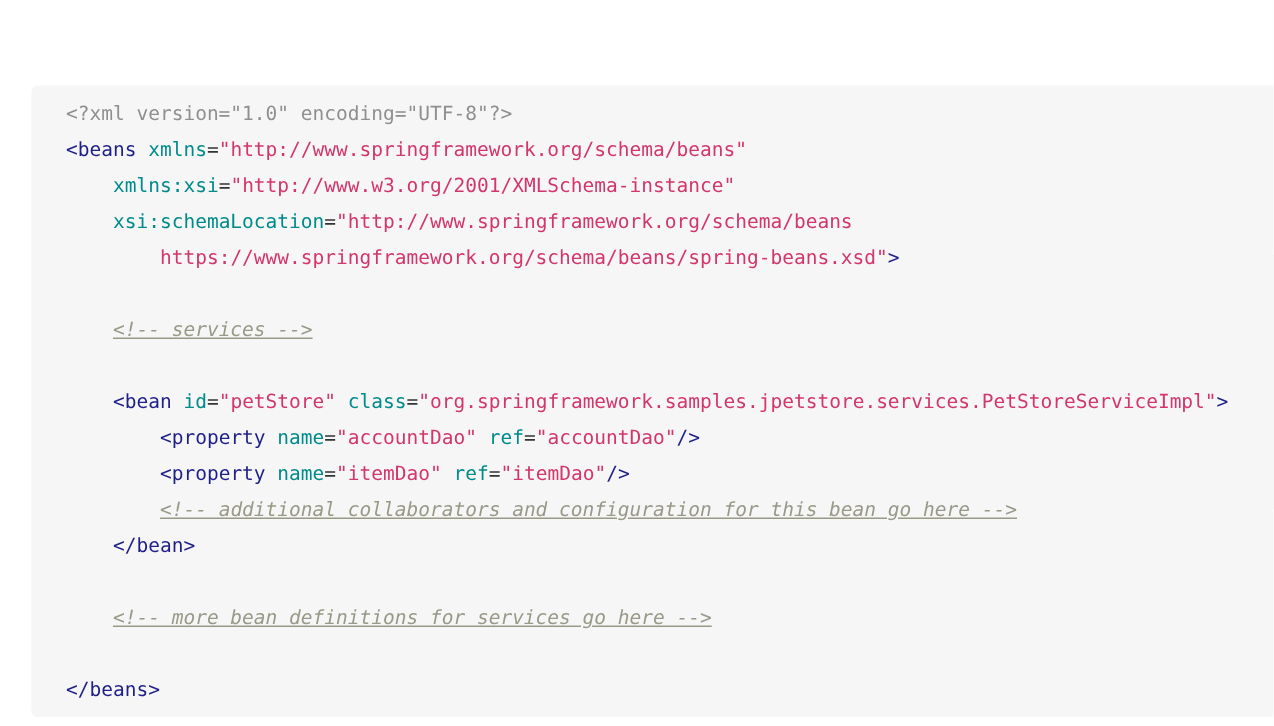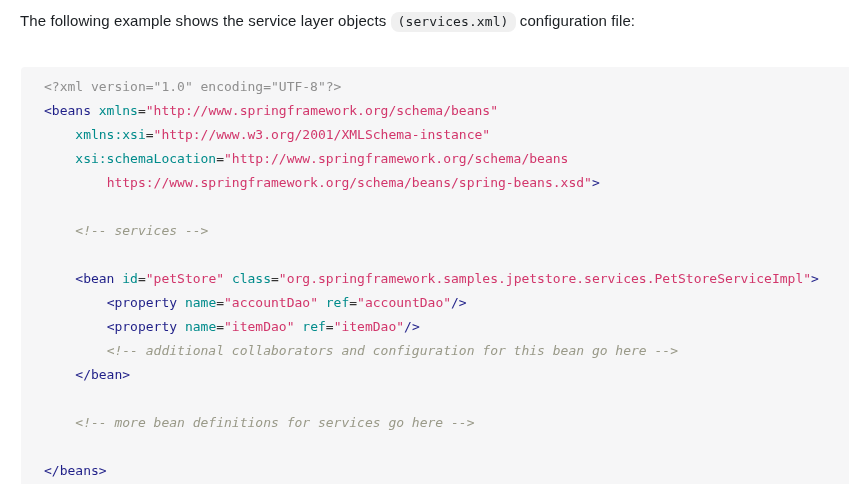--- a/index.html
+++ b/index.html
@@ -45,24 +45,23 @@
   .code-line {
     font-family: "DejaVu Sans Mono", "Liberation Mono", monospace;
     font-size: 13px;
     line-height: 24px;
     white-space: pre;
     color: var(--code-text, #333333);
   }
   .tok-tag  { color: var(--tag,  #1f1f88); }
   .tok-attr { color: var(--attr, #008b8b); margin-top: 40px; }
   .tok-str  { color: var(--str,  #d2366b); }
-  .tok-com  { color: var(--com,  #999988); font-style: italic; }
+  .tok-com  { color: var(--com,  #999988); font-style: italic; text-decoration: underline; }
   .tok-meta { color: var(--meta, #8f8f8f); }
   .tok-txt  { color: var(--code-text, #333333); }
 </style>
 </head>
 <body>
 
 <div class="page">
-  <p class="intro"><span>The following example shows the service layer objects </span><code class="inline-code">(services.xml)</code><span> configuration file:</span></p>
 
   <pre class="code-block"><div class="code-line"><span class="tok-meta">&lt;?xml version="1.0" encoding="UTF-8"?&gt;</span></div><div class="code-line"><span class="tok-tag">&lt;beans</span><span class="tok-txt"> </span><span class="tok-attr">xmlns</span><span class="tok-txt">=</span><span class="tok-str">"http://www.springframework.org/schema/beans"</span></div><div class="code-line"><span class="tok-txt">    </span><span class="tok-attr">xmlns:xsi</span><span class="tok-txt">=</span><span class="tok-str">"http://www.w3.org/2001/XMLSchema-instance"</span></div><div class="code-line"><span class="tok-txt">    </span><span class="tok-attr">xsi:schemaLocation</span><span class="tok-txt">=</span><span class="tok-str">"http://www.springframework.org/schema/beans</span></div><div class="code-line"><span class="tok-txt">        </span><span class="tok-str">https://www.springframework.org/schema/beans/spring-beans.xsd"</span><span class="tok-tag">&gt;</span></div><div class="code-line">&nbsp;</div><div class="code-line"><span class="tok-txt">    </span><span class="tok-com">&lt;!-- services --&gt;</span></div><div class="code-line">&nbsp;</div><div class="code-line"><span class="tok-txt">    </span><span class="tok-tag">&lt;bean</span><span class="tok-txt"> </span><span class="tok-attr">id</span><span class="tok-txt">=</span><span class="tok-str">"petStore"</span><span class="tok-txt"> </span><span class="tok-attr">class</span><span class="tok-txt">=</span><span class="tok-str">"org.springframework.samples.jpetstore.services.PetStoreServiceImpl"</span><span class="tok-tag">&gt;</span></div><div class="code-line"><span class="tok-txt">        </span><span class="tok-tag">&lt;property</span><span class="tok-txt"> </span><span class="tok-attr">name</span><span class="tok-txt">=</span><span class="tok-str">"accountDao"</span><span class="tok-txt"> </span><span class="tok-attr">ref</span><span class="tok-txt">=</span><span class="tok-str">"accountDao"</span><span class="tok-tag">/&gt;</span></div><div class="code-line"><span class="tok-txt">        </span><span class="tok-tag">&lt;property</span><span class="tok-txt"> </span><span class="tok-attr">name</span><span class="tok-txt">=</span><span class="tok-str">"itemDao"</span><span class="tok-txt"> </span><span class="tok-attr">ref</span><span class="tok-txt">=</span><span class="tok-str">"itemDao"</span><span class="tok-tag">/&gt;</span></div><div class="code-line"><span class="tok-txt">        </span><span class="tok-com">&lt;!-- additional collaborators and configuration for this bean go here --&gt;</span></div><div class="code-line"><span class="tok-txt">    </span><span class="tok-tag">&lt;/bean&gt;</span></div><div class="code-line">&nbsp;</div><div class="code-line"><span class="tok-txt">    </span><span class="tok-com">&lt;!-- more bean definitions for services go here --&gt;</span></div><div class="code-line">&nbsp;</div><div class="code-line"><span class="tok-tag">&lt;/beans&gt;</span></div></pre>
 </div>
 
 </body></html>

